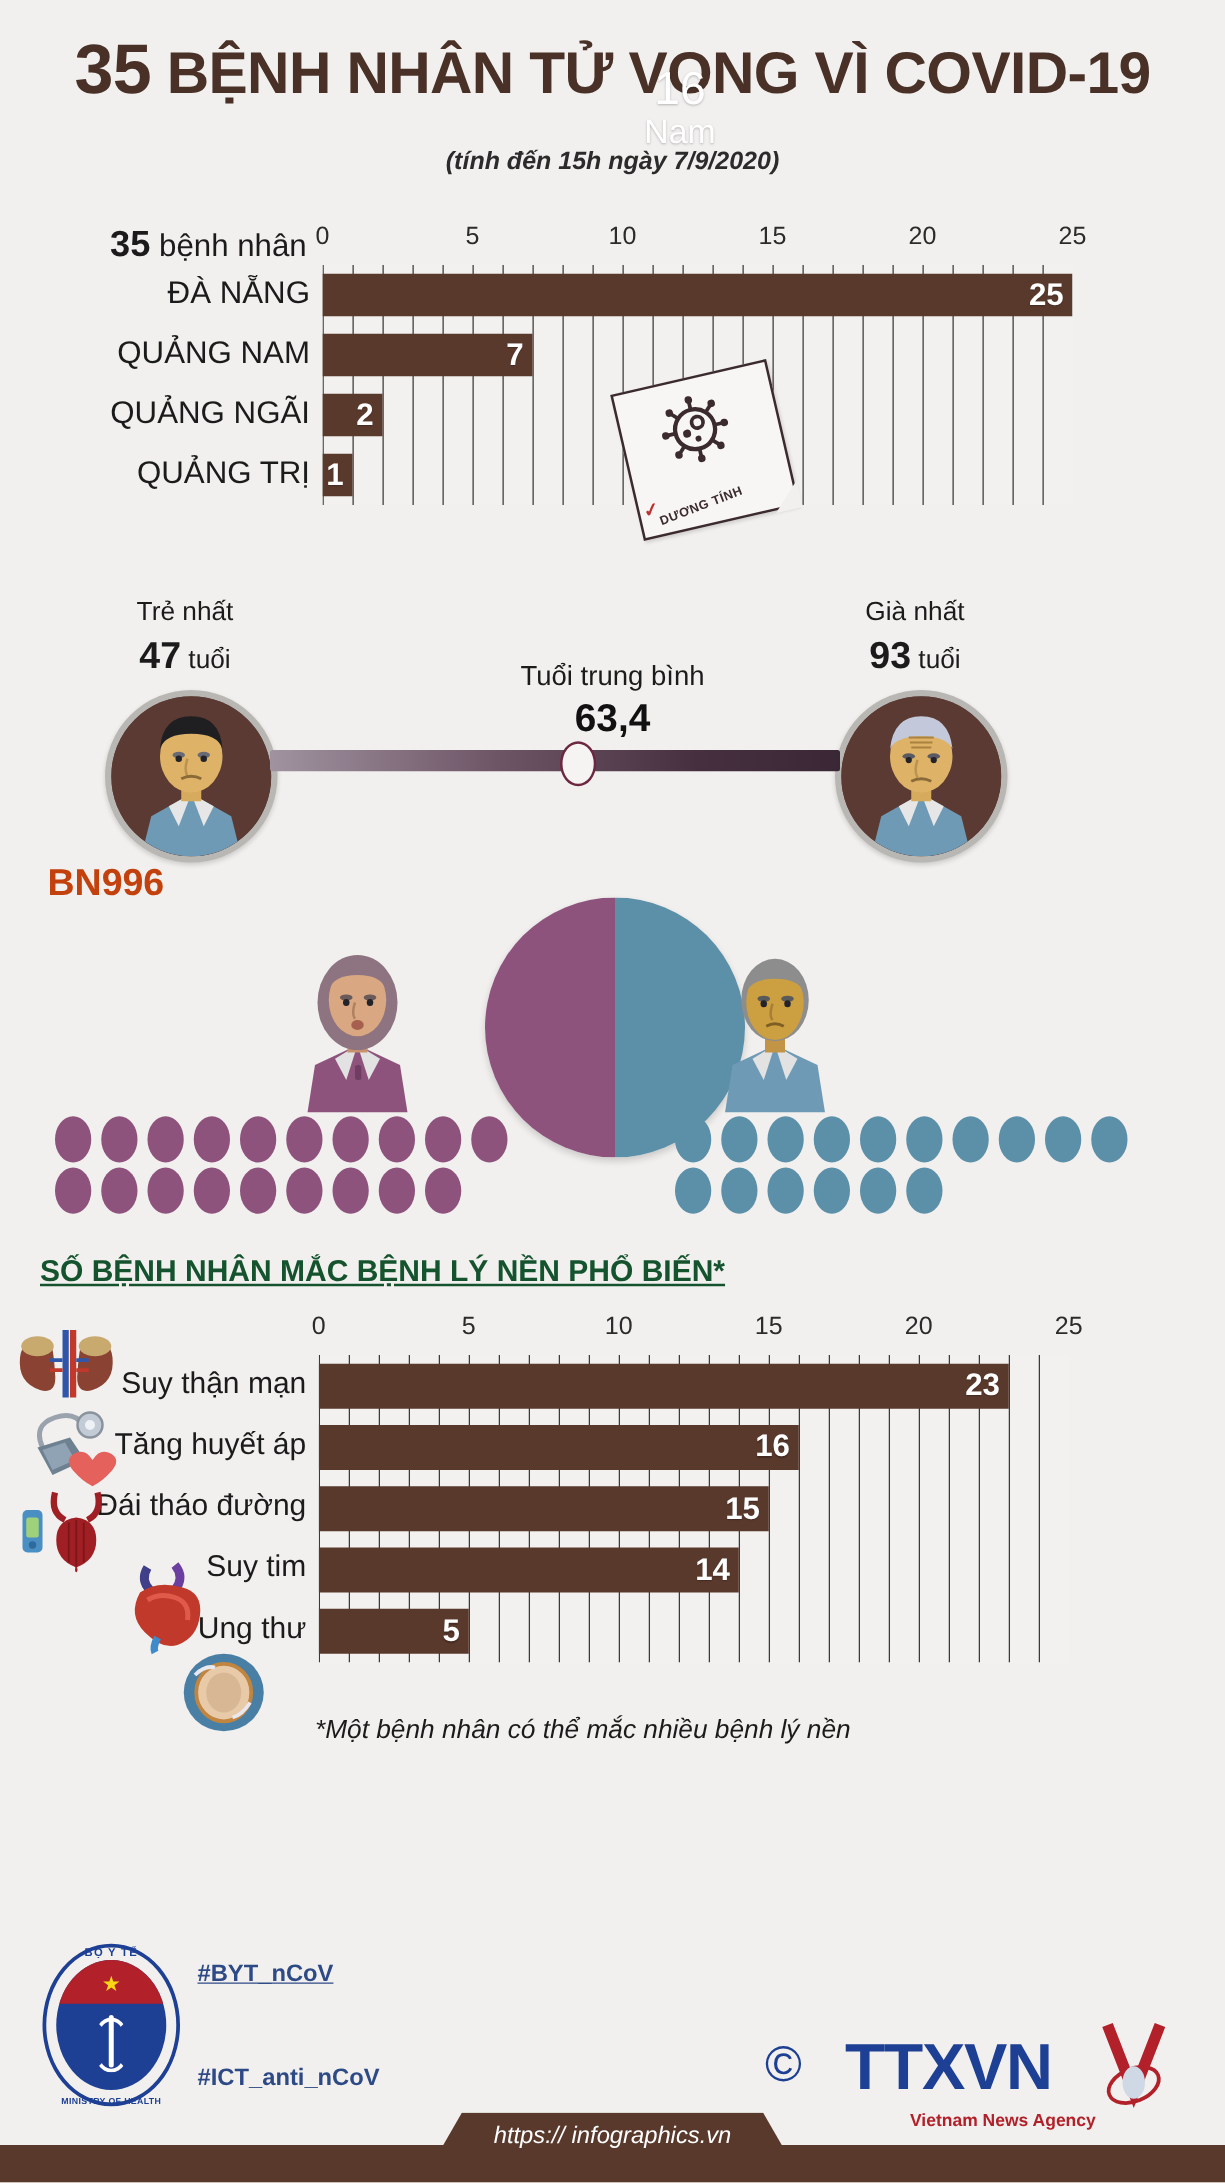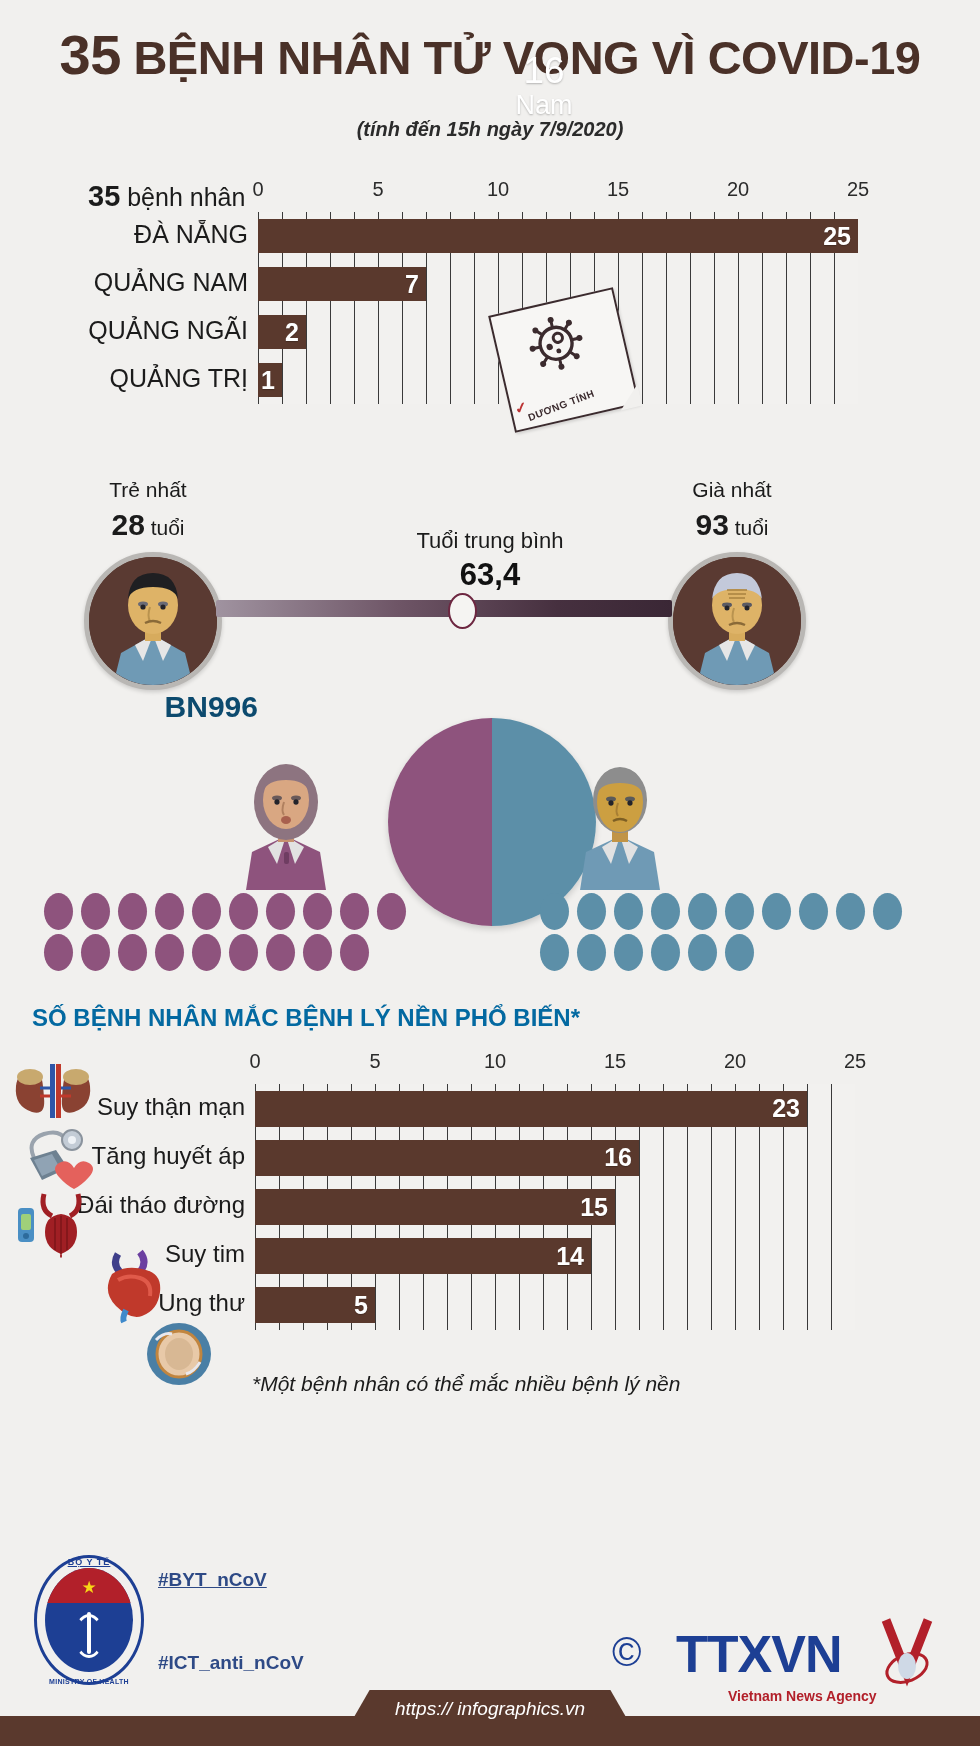--- a/index.html
+++ b/index.html
@@ -85,22 +85,22 @@
 
   
   .portrait{
     position:absolute;width:128px;height:128px;border-radius:50%;
     background:#5a3a32;border:5px solid #b9b7b4;overflow:hidden;
     box-shadow:0 2px 4px rgba(0,0,0,.16);
   }
   .age-cap{position:absolute;text-align:center;width:200px;font-size:21px;color:#1b1b1b;}
   .age-num{font-size:30px;font-weight:bold;}
   .bn-label{
-    position:absolute;text-align:right;width:220px;
-    font-size:30px;font-weight:bold;color:#0c4a6e;
+    position:absolute;text-align:left;width:220px;
+    font-size:30px;font-weight:bold;color:#c2410c;
   }
   .avg-cap{
     position:absolute;width:300px;text-align:center;
     font-size:22px;color:#1b1b1b;
   }
   .avg-num{
     position:absolute;width:300px;text-align:center;
     font-size:31px;font-weight:bold;color:#111;
   }
   .age-bar{
@@ -128,22 +128,23 @@
   .pie-lab .t{display:block;font-size:27px;line-height:1.1;}
   .dot{
     position:absolute;width:29px;height:37px;border-radius:50%;
   }
   .dot.f{background:#8e537d;}
   .dot.m{background:#5c8fa8;}
   .person{position:absolute;}
 
   
   .section-title{
-    position:absolute;font-size:24px;font-weight:bold;color:#0369a1;
+    position:absolute;font-size:24px;font-weight:bold;color:#14532d;
     white-space:nowrap;
+    text-decoration:underline;
   }
   .footnote{
     position:absolute;font-style:italic;font-size:21px;color:#1b1b1b;
     white-space:nowrap;
   }
   .cond-icon{position:absolute;}
 
   
   .hashtag{
     position:absolute;font-size:19px;color:#2e4a86;font-weight:bold;
@@ -192,21 +193,21 @@
     position:absolute;left:50%;top:42%;transform:translateX(-50%);
     width:4px;height:42px;background:#fff;border-radius:2px;
   }
   .moh-logo .snake{
     position:absolute;left:50%;top:44%;transform:translateX(-50%);
     width:24px;height:38px;border:3px solid #fff;border-radius:50%;
     border-left-color:transparent;border-right-color:transparent;
   }
   .moh-top-txt{
     position:absolute;left:0;right:0;top:2px;text-align:center;
-    font-size:9px;font-weight:bold;color:#1d3f94;letter-spacing:1px;text-decoration:underline;
+    font-size:9px;font-weight:bold;color:#1d3f94;letter-spacing:1px;
   }
   .moh-bot-txt{
     position:absolute;left:0;right:0;bottom:0px;text-align:center;
     font-size:7px;font-weight:bold;color:#1d3f94;letter-spacing:.3px;
   }
 </style>
 </head>
 <body>
 
 <div class="page">
@@ -318,21 +319,21 @@
           <circle cx="12.8" cy="47.2" r="3"></circle>
       </g>
     </svg>
     <div class="tick">✓</div>
     <div class="txt">DƯƠNG TÍNH</div>
     <div class="corner"></div>
   </div>
 
   <div class="age-cap" style="left:48px;top:478px;">Trẻ nhất</div>
   <div class="age-cap" style="left:48px;top:508px;">
-    <span class="age-num">28</span>
+    <span class="age-num">47</span>
     <span>tuổi</span>
   </div>
   <div class="portrait" style="left:84px;top:552px;">
     <svg width="128" height="128" viewBox="0 0 128 128">
       <rect width="128" height="128" fill="#5a3a32"></rect>
       <path d="M64 78 L96 96 L104 128 L24 128 L32 96 Z" fill="#6f9ab5"></path>
       <path d="M64 78 L54 104 L46 88 Z" fill="#e6e6e6"></path>
       <path d="M64 78 L74 104 L82 88 Z" fill="#e6e6e6"></path>
       <rect x="56" y="62" width="16" height="22" fill="#d7ab5d"></rect>
       <ellipse cx="64" cy="48" rx="25" ry="29" fill="#deb367"></ellipse>

